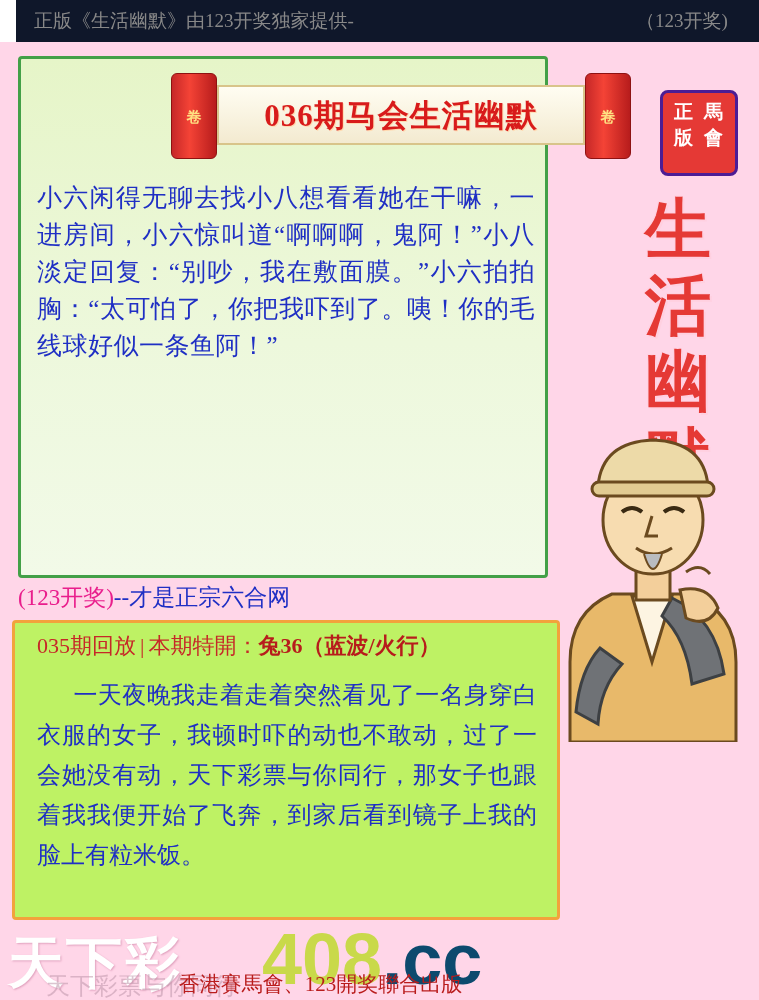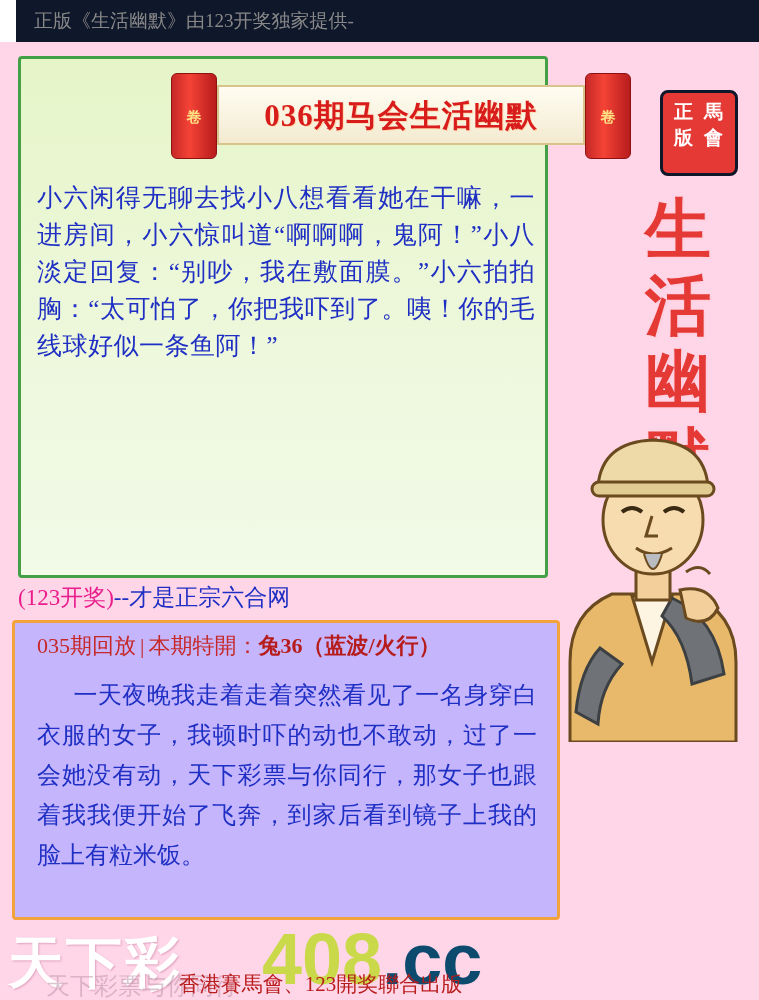--- a/index.html
+++ b/index.html
@@ -141,21 +141,21 @@
   .promo .pink { color: #e91e8c; }
   .promo .blue { color: #1f2fc4; }
 
   
   .cream-panel {
     position: absolute;
     left: 12px;
     top: 578px;
     width: 548px;
     height: 300px;
-    background: #c4b5fd;
+    background: #bef264;
     border: 3px solid #f2a33c;
     border-radius: 4px;
     box-sizing: border-box;
   }
   .cream-panel .head {
     position: absolute;
     left: 0; top: 0;
     width: 100%;
     height: 46px;
     line-height: 46px;
@@ -180,21 +180,21 @@
   .cream-panel .body .indent { display: inline-block; width: 36px; }
 
   
   .stamp {
     position: absolute;
     left: 660px;
     top: 48px;
     width: 78px;
     height: 86px;
     background: #e53935;
-    border: 3px solid #0f172a;
+    border: 3px solid #4c1d95;
     border-radius: 8px;
     box-sizing: border-box;
     color: #ffffff;
     font-size: 20px;
     font-weight: bold;
     line-height: 26px;
     text-align: center;
     padding-top: 6px;
     letter-spacing: 1px;
   }
@@ -276,20 +276,21 @@
     font-size: 24px;
     color: rgba(190,150,170,0.55);
     white-space: nowrap;
   }
 </style>
 </head>
 <body>
 
 <div class="top-header">
   <span class="left">正版《生活幽默》由123开奖独家提供-</span>
+  <span class="right">（123开奖)</span>
 </div>
 
 <div class="page">
 
   <div class="green-panel">
 
     <div class="banner">
       <div class="roller left">
         <span class="glyph">卷</span>
       </div>

